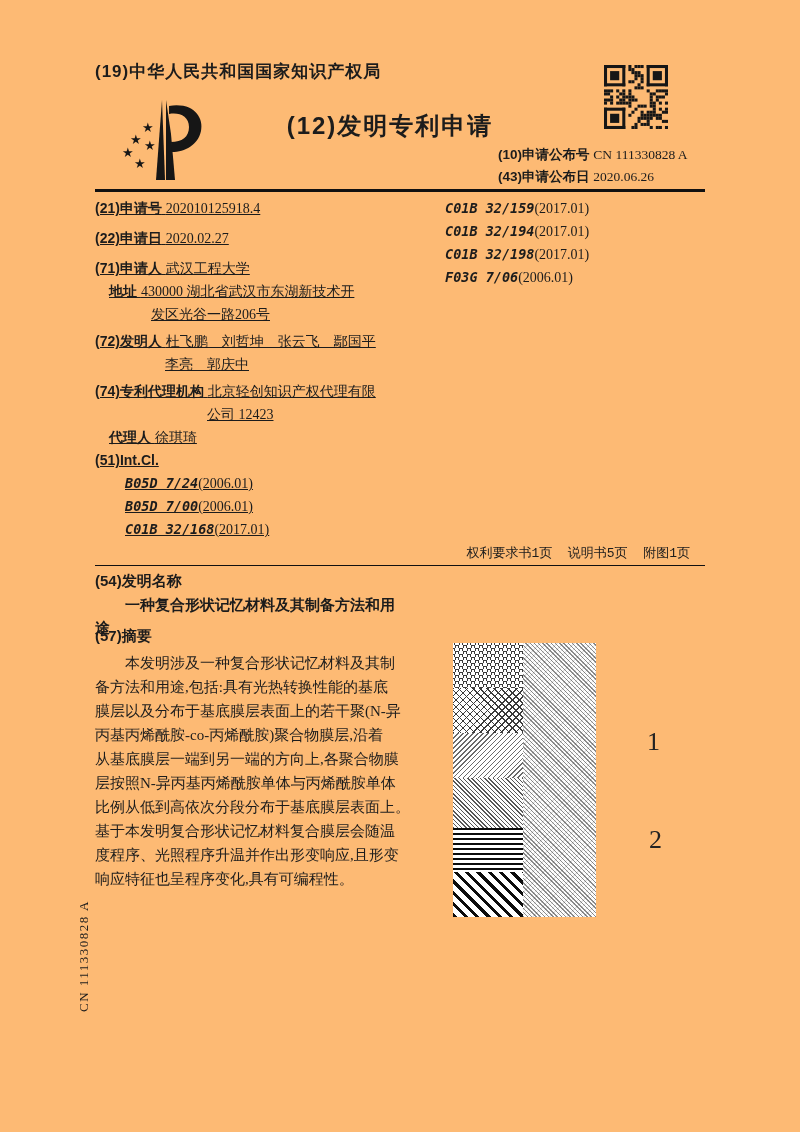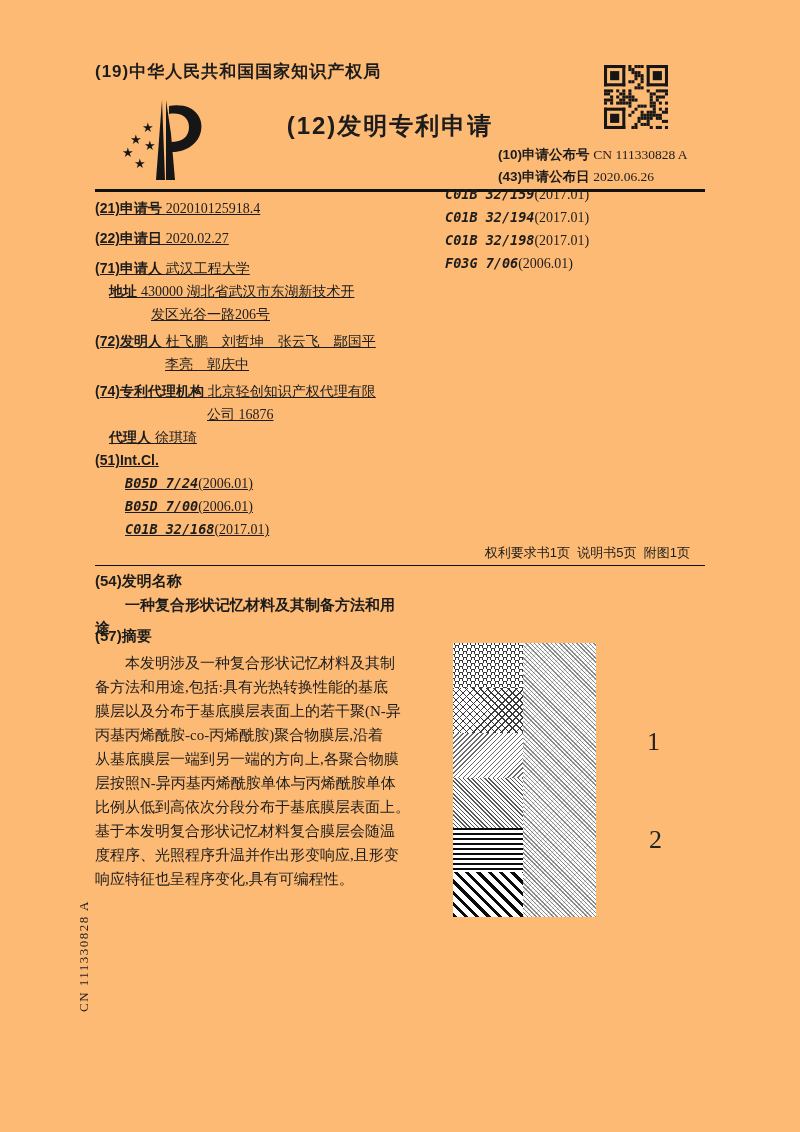--- a/index.html
+++ b/index.html
@@ -18,34 +18,34 @@
   .qr svg{width:100%;height:100%;}
   .qr rect{fill:#161616;}
   .pubinfo{position:absolute;left:498px;top:144px;width:210px;font-size:13.5px;line-height:22px;white-space:nowrap;}
   .pubinfo .lbl{font-weight:bold;}
   .pubinfo .val{font-family:"Liberation Serif","DejaVu Serif",serif;}
   
   .rule-thick{position:absolute;left:95px;top:189px;width:610px;height:3px;background:#111;}
   .rule-thin{position:absolute;left:95px;top:565px;width:610px;height:1px;background:#111;}
   
   .col-left{position:absolute;left:95px;top:197px;width:350px;text-decoration:underline;}
-  .col-right{position:absolute;left:445px;top:183px;width:262px;}
+  .col-right{position:absolute;left:445px;top:197px;width:262px;}
   .b-row{font-size:14px;line-height:23px;white-space:pre;}
   .b-row .lbl{font-weight:bold;}
   .b-row .val{font-family:"Liberation Serif","DejaVu Serif",serif;}
   .gap7{margin-top:7px;}
   .gap4{margin-top:4px;}
   .ind1{padding-left:14px;}
   .ind2{padding-left:56px;}
   .ind3{padding-left:70px;}
   .ind4{padding-left:112px;}
   .ind-ipc{padding-left:30px;}
   .ipc-code{font-family:"DejaVu Sans Mono","Liberation Mono",monospace;font-style:italic;font-weight:bold;font-size:13.5px;}
   .ipc-ver{font-family:"Liberation Serif","DejaVu Serif",serif;}
-  .pages{position:absolute;left:350px;top:544px;width:340px;text-align:right;font-size:13px;white-space:pre;}
+  .pages{position:absolute;left:350px;top:544px;width:340px;text-align:right;font-size:13px;white-space:pre;font-family:Liberation Mono, monospace;}
   
   .sec-label{position:absolute;left:95px;font-size:15px;font-weight:bold;}
   .inv-title{position:absolute;left:95px;top:594px;width:360px;font-size:15px;line-height:23px;
     font-family:"Liberation Serif","DejaVu Serif",serif;font-weight:bold;}
   .inv-title .t1{text-indent:2em;}
   .abstract{position:absolute;left:95px;top:651px;width:358px;font-size:15px;line-height:24px;
     font-family:"Liberation Serif","DejaVu Serif",serif;text-align:justify;}
   .abstract .a1{text-indent:2em;}
   
   .fig{position:absolute;left:453px;top:643px;width:143px;height:274px;display:flex;}
@@ -255,21 +255,21 @@
 
   <div class="col-left">
     <div class="b-row"><span class="lbl">(21)申请号</span> <span class="val">202010125918.4</span></div>
     <div class="b-row gap7"><span class="lbl">(22)申请日</span> <span class="val">2020.02.27</span></div>
     <div class="b-row gap7"><span class="lbl">(71)申请人</span> <span class="val">武汉工程大学</span></div>
     <div class="b-row ind1"><span class="lbl">地址</span> <span class="val">430000 湖北省武汉市东湖新技术开</span></div>
     <div class="b-row ind2"><span class="val">发区光谷一路206号</span></div>
     <div class="b-row gap4"><span class="lbl">(72)发明人</span> <span class="val">杜飞鹏　刘哲坤　张云飞　鄢国平</span></div>
     <div class="b-row ind3"><span class="val">李亮　郭庆中</span></div>
     <div class="b-row gap4"><span class="lbl">(74)专利代理机构</span> <span class="val">北京轻创知识产权代理有限</span></div>
-    <div class="b-row ind4"><span class="val">公司 16876</span></div>
+    <div class="b-row ind4"><span class="val">公司 12423</span></div>
     <div class="b-row ind1"><span class="lbl">代理人</span> <span class="val">徐琪琦</span></div>
     <div class="b-row"><span class="lbl">(51)Int.Cl.</span></div>
     <div class="b-row ind-ipc"><span class="ipc-code">B05D 7/24</span><span class="ipc-ver">(2006.01)</span></div>
     <div class="b-row ind-ipc"><span class="ipc-code">B05D 7/00</span><span class="ipc-ver">(2006.01)</span></div>
     <div class="b-row ind-ipc"><span class="ipc-code">C01B 32/168</span><span class="ipc-ver">(2017.01)</span></div>
   </div>
 
   <div class="col-right">
     <div class="b-row"><span class="ipc-code">C01B 32/159</span><span class="ipc-ver">(2017.01)</span></div>
     <div class="b-row"><span class="ipc-code">C01B 32/194</span><span class="ipc-ver">(2017.01)</span></div>

